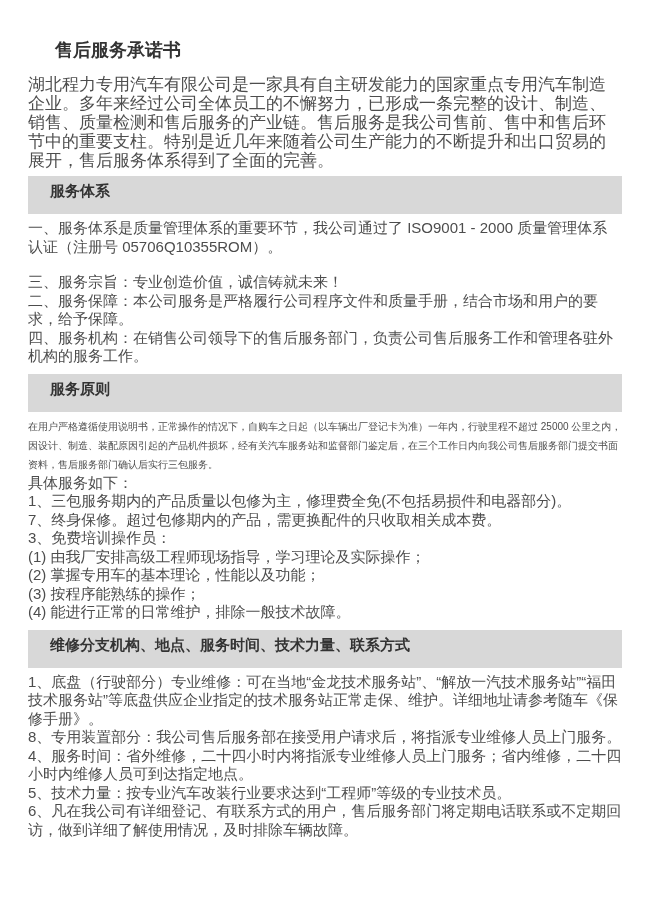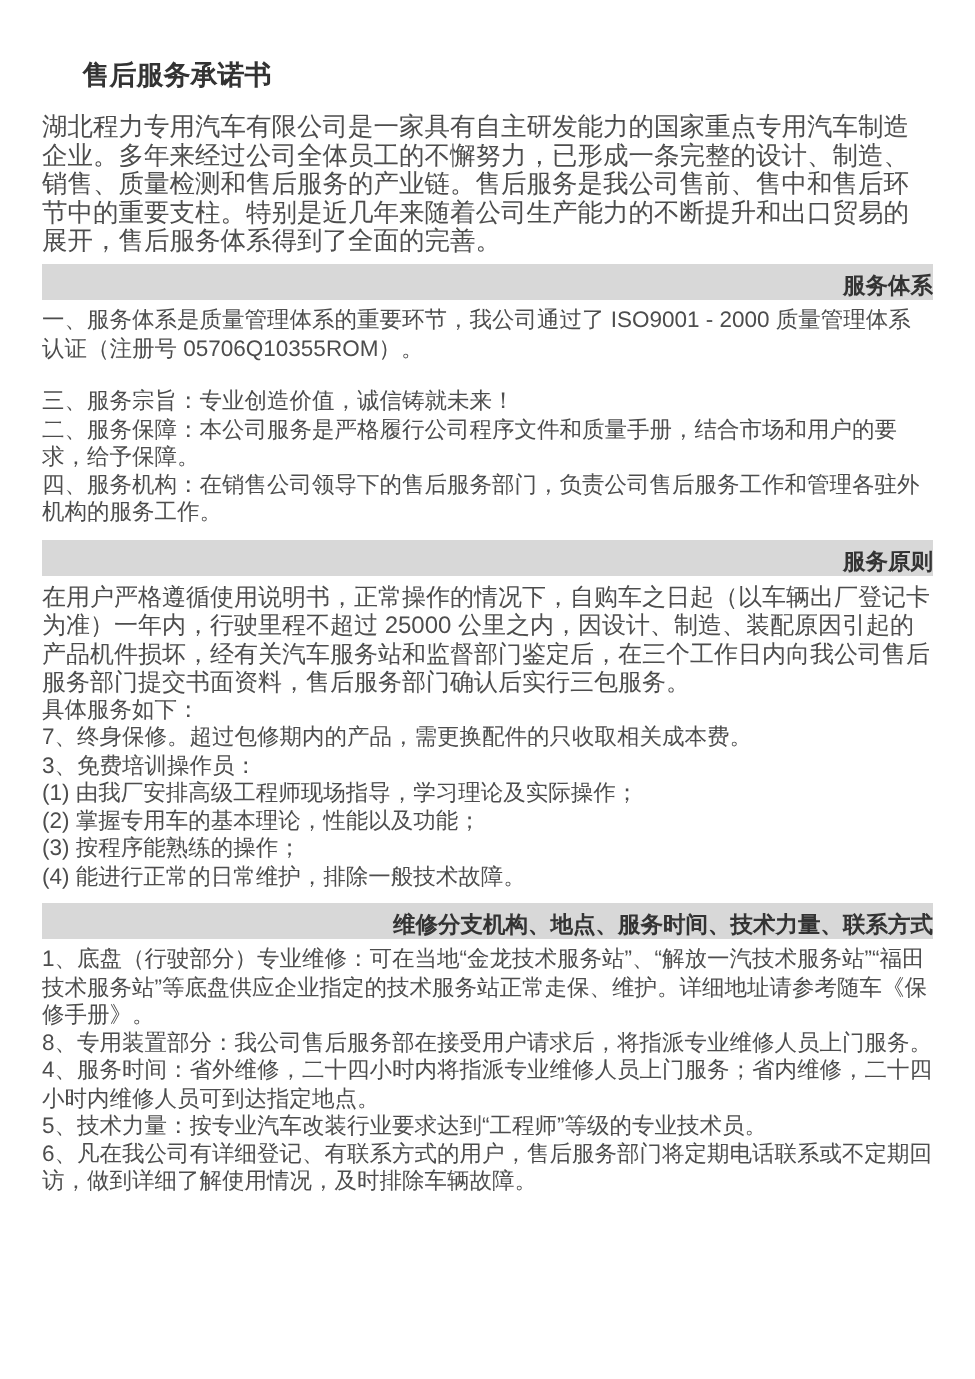--- a/index.html
+++ b/index.html
@@ -28,32 +28,31 @@
   }
   .intro {
     margin: 0 0 6px 0;
     font-size: 17px;
     line-height: 19px;
     color: var(--body-color, #4d4d4d);
   }
   .bar {
     box-sizing: border-box;
     margin: 4px 0 5px 0;
-    height: 24px;
+    height: 38px;
     line-height: 30px;
     padding-left: 22px;
     background: var(--bar-bg, #d8d8d8);
     font-size: 15px;
     font-weight: bold;
     color: var(--heading-color, #333333);
-    text-align: right;
   }
   .para {
     margin: 0;
-    font-size: 16px;
+    font-size: 10px;
     line-height: 19px;
     color: var(--body-color, #4d4d4d);
   }
   .line {
     margin: 0;
     font-size: 15px;
     line-height: 18.5px;
     color: var(--body-color, #4d4d4d);
   }
   .gap-after {
@@ -77,20 +76,21 @@
     <p class="line gap-after">一、服务体系是质量管理体系的重要环节，我公司通过了 ISO9001 - 2000 质量管理体系认证（注册号 05706Q10355ROM）。</p>
     <p class="line">三、服务宗旨：专业创造价值，诚信铸就未来！</p>
     <p class="line">二、服务保障：本公司服务是严格履行公司程序文件和质量手册，结合市场和用户的要求，给予保障。</p>
     <p class="line">四、服务机构：在销售公司领导下的售后服务部门，负责公司售后服务工作和管理各驻外机构的服务工作。</p>
   </div>
 
   <h2 class="bar">服务原则</h2>
   <div class="list">
     <p class="para">在用户严格遵循使用说明书，正常操作的情况下，自购车之日起（以车辆出厂登记卡为准）一年内，行驶里程不超过 25000 公里之内，因设计、制造、装配原因引起的产品机件损坏，经有关汽车服务站和监督部门鉴定后，在三个工作日内向我公司售后服务部门提交书面资料，售后服务部门确认后实行三包服务。</p>
     <p class="line">具体服务如下：</p>
+    <p class="line">1、三包服务期内的产品质量以包修为主，修理费全免(不包括易损件和电器部分)。</p>
     <p class="line">7、终身保修。超过包修期内的产品，需更换配件的只收取相关成本费。</p>
     <p class="line">3、免费培训操作员：</p>
     <p class="line">(1) 由我厂安排高级工程师现场指导，学习理论及实际操作；</p>
     <p class="line">(2) 掌握专用车的基本理论，性能以及功能；</p>
     <p class="line">(3) 按程序能熟练的操作；</p>
     <p class="line">(4) 能进行正常的日常维护，排除一般技术故障。</p>
   </div>
 
   <h2 class="bar">维修分支机构、地点、服务时间、技术力量、联系方式</h2>
   <div class="list">

